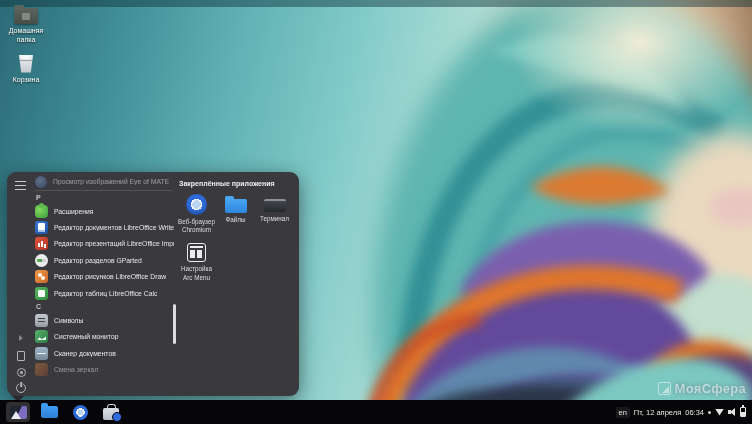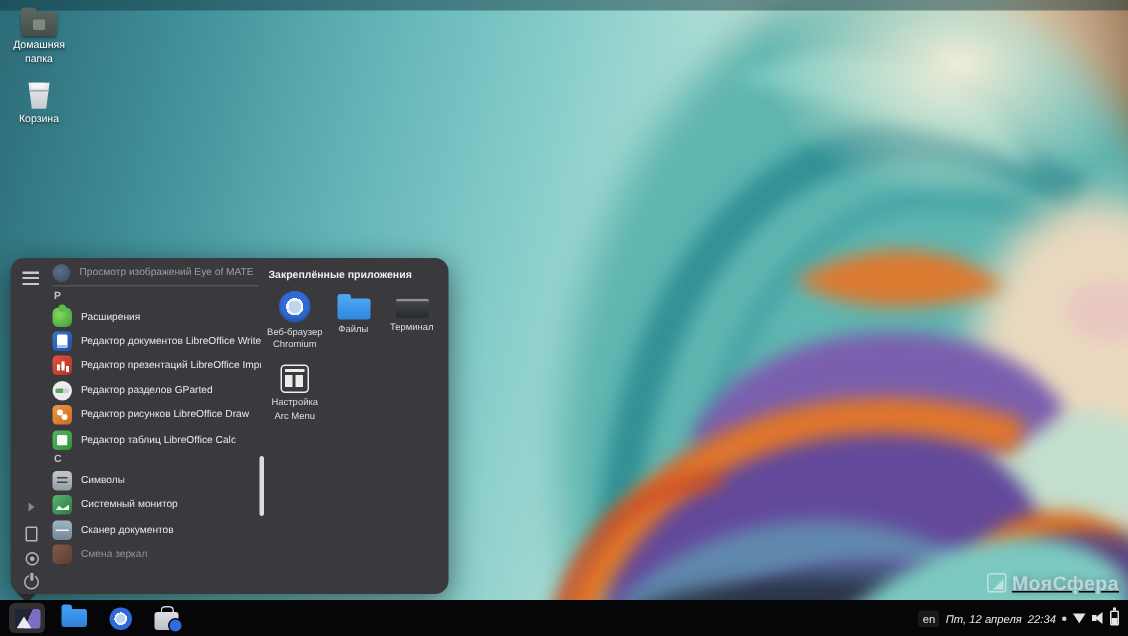--- a/index.html
+++ b/index.html
@@ -17,21 +17,21 @@
   .desk-icons{position:absolute;left:2px;top:8px;width:48px;display:flex;flex-direction:column;gap:9px;align-items:center;}
   .desk-icon{display:flex;flex-direction:column;align-items:center;gap:3px;cursor:default;}
   .di-label{font-size:7px;color:#fff;text-align:center;line-height:1.25;text-shadow:0 1px 2px rgba(0,0,0,.75);width:48px;}
   .di-folder{width:24px;height:16px;background:linear-gradient(180deg,#5a645c,#454e47);border-radius:2px;position:relative;box-shadow:0 1px 2px rgba(0,0,0,.4);}
   .di-folder::before{content:"";position:absolute;left:0;top:-3px;width:10px;height:4px;background:#5a645c;border-radius:2px 2px 0 0;}
   .di-folder::after{content:"";position:absolute;left:8px;top:5px;width:8px;height:7px;background:rgba(220,225,220,.35);border-radius:1px;}
   .di-trash{width:16px;height:19px;background:linear-gradient(180deg,#eef1f3,#c3c9cf);clip-path:polygon(6% 8%,94% 8%,80% 100%,20% 100%);position:relative;}
   .di-trash::before{content:"";position:absolute;left:3px;top:-2px;width:9px;height:7px;background:#f6f7f8;border-radius:50% 50% 30% 30%;}
   .di-trash::after{content:"";position:absolute;left:2px;top:6px;right:2px;height:1px;background:rgba(90,100,110,.5);}
   
-  .watermark{position:absolute;right:6px;bottom:28px;display:flex;align-items:center;gap:4px;text-decoration:underline;}
+  .watermark{position:absolute;right:6px;bottom:28px;display:flex;align-items:center;gap:4px;}
   .wm-logo{width:13px;height:13px;border:1.6px solid rgba(245,245,245,.55);border-radius:2px;position:relative;}
   .wm-logo::after{content:"";position:absolute;right:1px;bottom:1px;width:0;height:0;border-left:7px solid transparent;border-bottom:7px solid rgba(245,245,245,.55);}
   .wm-text{font-size:13px;font-weight:bold;color:rgba(250,250,252,.55);letter-spacing:.3px;text-shadow:0 0 5px rgba(70,50,90,.45);}
   
   .menu{position:absolute;left:7px;top:172px;width:292px;height:224px;background:#3a3a3e;border-radius:9px;box-shadow:0 5px 20px rgba(0,0,0,.5);}
   .menu-pointer{position:absolute;left:13px;top:390px;width:10px;height:10px;background:#3a3a3e;transform:rotate(45deg);}
   
   .strip{position:absolute;left:0;top:0;bottom:0;width:26px;}
   .hamburger{position:absolute;left:8px;top:9px;width:11px;height:9px;background:repeating-linear-gradient(180deg,#c9c9c9 0 1.5px,transparent 1.5px 3.8px);cursor:pointer;}
   .s-arrow{position:absolute;left:12px;top:163px;width:0;height:0;border-left:4px solid #9a9a9a;border-top:3px solid transparent;border-bottom:3px solid transparent;opacity:.8;cursor:pointer;}
@@ -101,21 +101,21 @@
   .tb-logo{width:17px;height:13px;border-radius:2px;background:linear-gradient(115deg,#1e2633 0 52%,#7e6cc0 52% 100%);position:relative;overflow:hidden;}
   .tb-logo::after{content:"";position:absolute;left:1px;bottom:0;width:0;height:0;border-left:5px solid transparent;border-right:5px solid transparent;border-bottom:8px solid #e8ecf2;}
   .tb-folder{width:17px;height:12px;background:linear-gradient(180deg,#3f9cf5,#2f7fd6);border-radius:2px;position:relative;}
   .tb-folder::before{content:"";position:absolute;left:0;top:-3px;width:7px;height:4px;background:#3f9cf5;border-radius:2px 2px 0 0;}
   .tb-chromium{width:15px;height:15px;border-radius:50%;background:radial-gradient(circle,#bcd4f2 0 28%,#f2f5f9 28% 40%,#2f6bd8 40% 100%);}
   .tb-store{width:16px;height:12px;background:linear-gradient(180deg,#dde1e6,#b9bfc6);border-radius:2px;position:relative;margin-top:3px;}
   .tb-store::before{content:"";position:absolute;left:4px;top:-4px;width:7px;height:5px;border:1.4px solid #ced3d9;border-bottom:none;border-radius:3px 3px 0 0;}
   .tb-store::after{content:"";position:absolute;right:-3px;bottom:-2px;width:8px;height:8px;border-radius:50%;background:#2f6be0;border:1px solid #0a0a0c;}
   .tb-right{margin-left:auto;display:flex;align-items:center;gap:4px;color:#e8e8e8;font-size:7.5px;}
   .kbd{padding:1px 3px;border-radius:2px;background:rgba(255,255,255,.08);cursor:pointer;}
-  .clock{display:flex;gap:4px;cursor:pointer;font-style:italic;}
+  .clock{display:flex;gap:4px;cursor:pointer;}
   .tray-dot{width:3px;height:3px;border-radius:50%;background:#d2d2d2;}
   .wifi{width:9px;height:7px;background:#e4e4e4;clip-path:polygon(0 0,100% 0,50% 100%);cursor:pointer;}
   .vol{position:relative;width:8px;height:9px;cursor:pointer;}
   .vol::before{content:"";position:absolute;left:0;top:2.5px;width:3px;height:4px;background:#e4e4e4;}
   .vol::after{content:"";position:absolute;left:2px;top:0;border-top:4.5px solid transparent;border-bottom:4.5px solid transparent;border-right:5px solid #e4e4e4;}
   .batt{width:6px;height:10px;border:1px solid #e4e4e4;border-radius:1px;position:relative;cursor:pointer;}
   .batt::before{content:"";position:absolute;left:0.5px;top:-3px;width:2px;height:2px;background:#e4e4e4;}
   .batt::after{content:"";position:absolute;left:0;right:0;bottom:0;height:4px;background:#e4e4e4;}
 </style>
 </head>
@@ -274,21 +274,21 @@
         <span class="tb-chromium"></span>
       </div>
       <div class="tb-btn">
         <span class="tb-store"></span>
       </div>
     </div>
     <div class="tb-right">
       <span class="kbd">en</span>
       <span class="clock">
         <span>Пт, 12 апреля</span>
-        <span>22:34</span>
+        <span>06:34</span>
       </span>
       <span class="tray-dot"></span>
       <span class="wifi"></span>
       <span class="vol"></span>
       <span class="batt"></span>
     </div>
   </div>
 
 </div>
 

